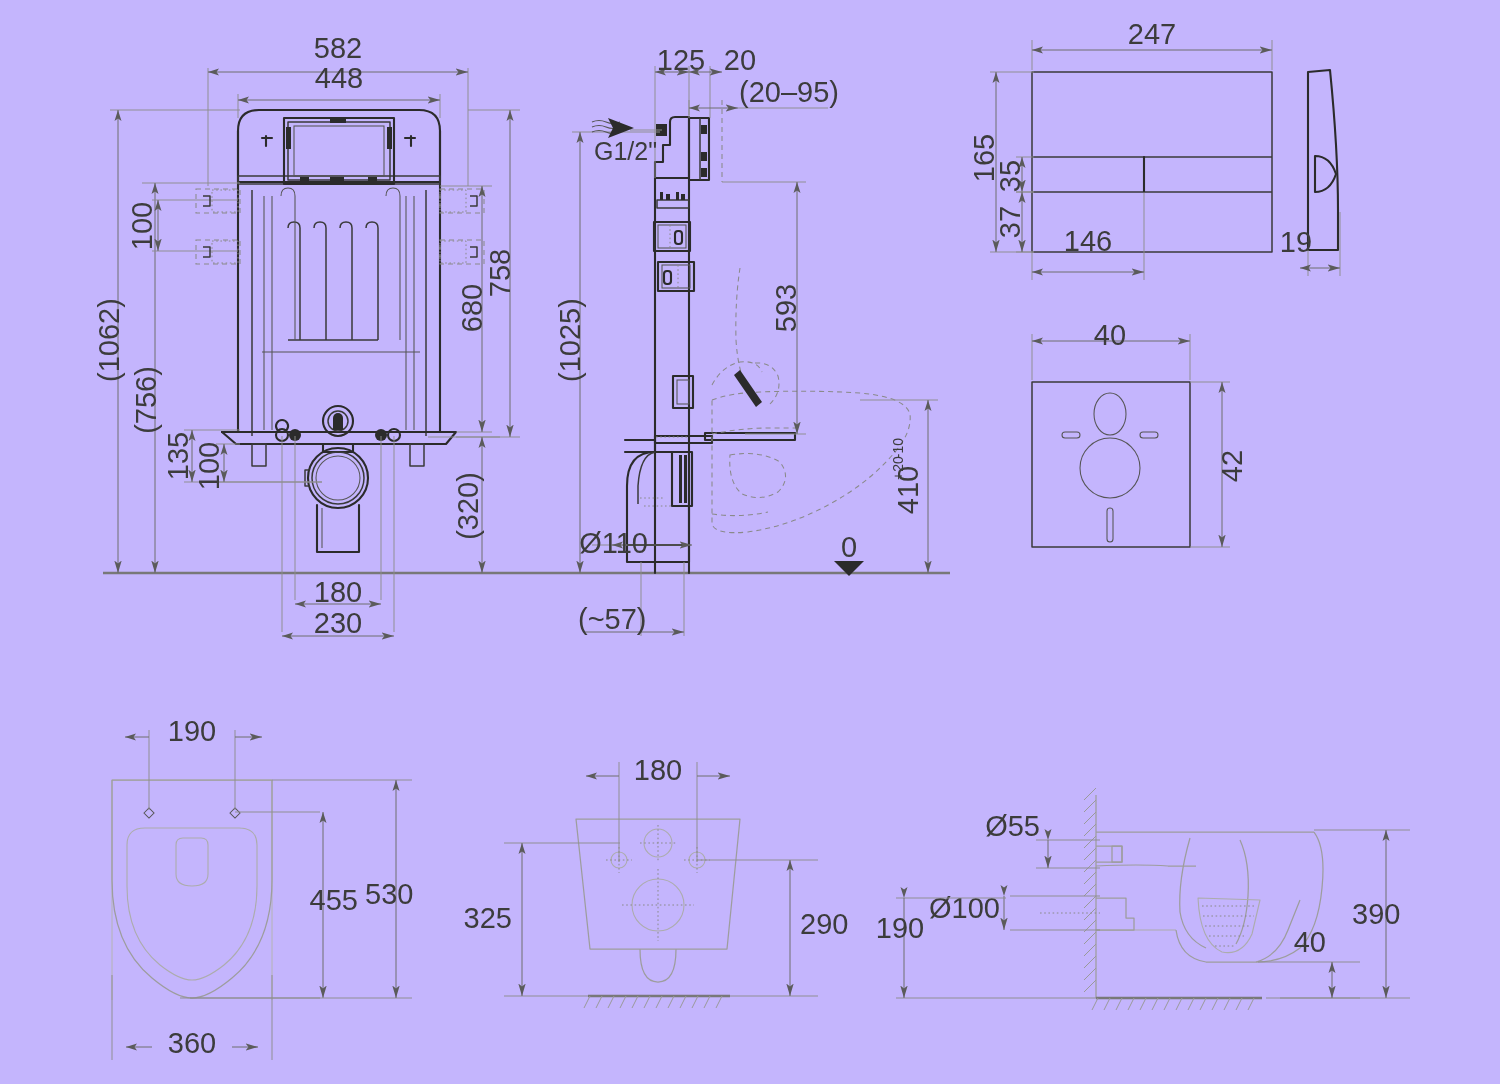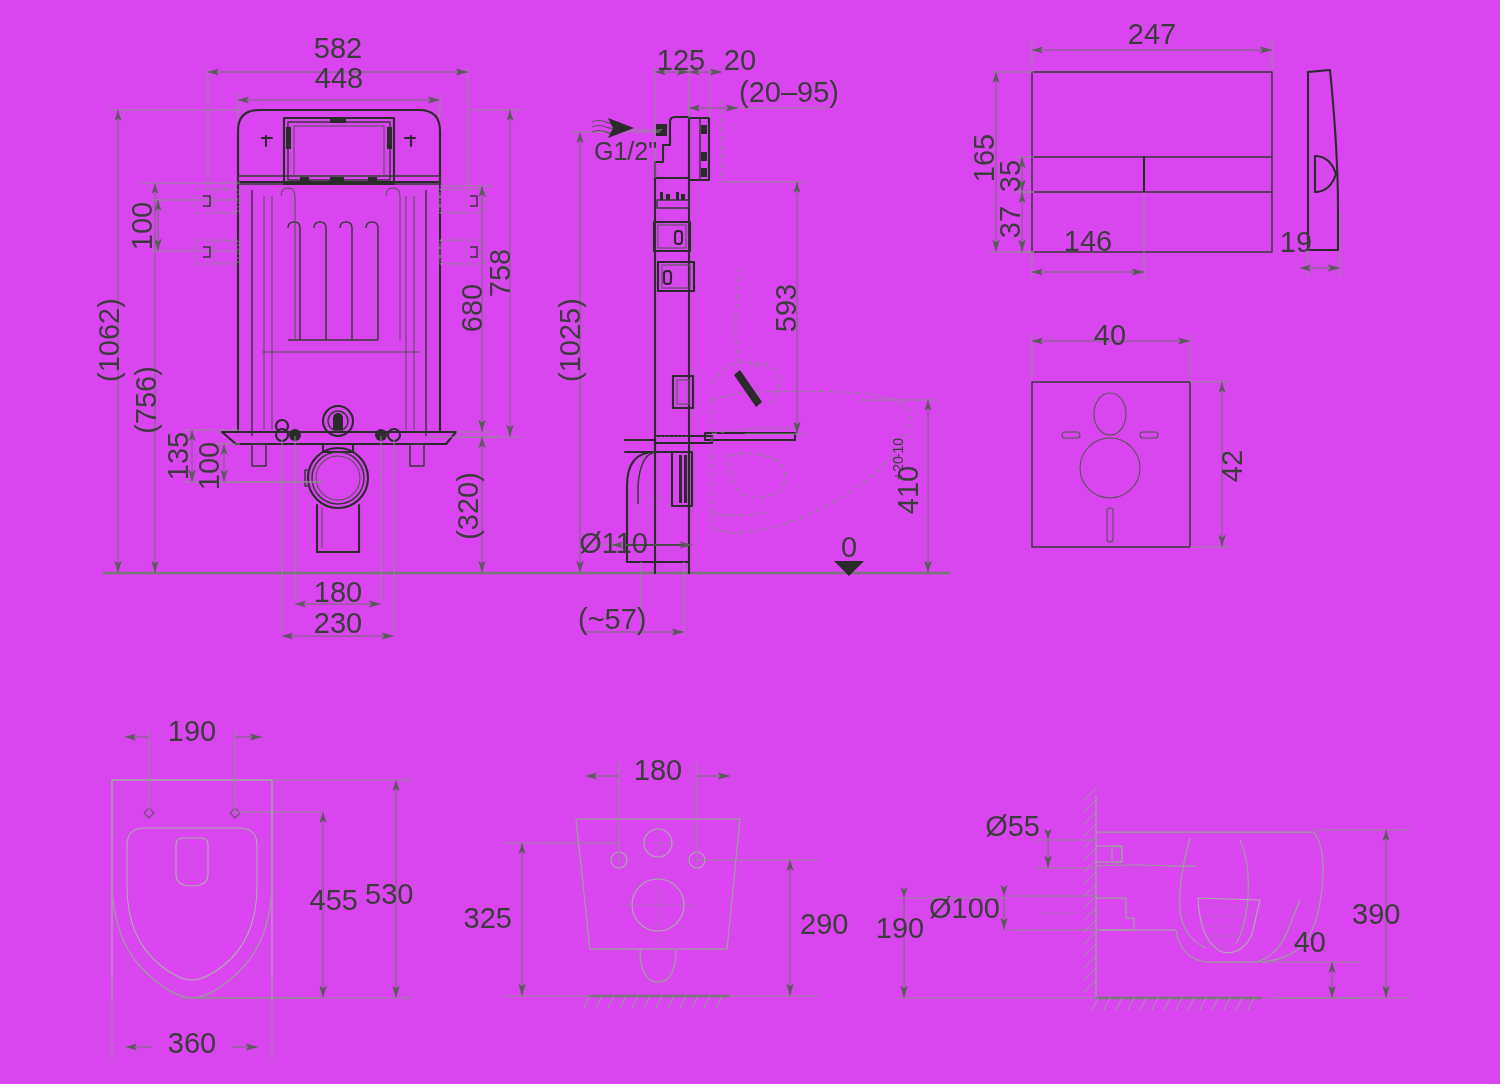--- a/index.html
+++ b/index.html
@@ -5,21 +5,21 @@
 <style>
   html,body{margin:0;padding:0;background:#ffffff;}
   body{
     font-family:"Liberation Sans","DejaVu Sans",sans-serif;
     color:#3c3c3c;
   }
   #sheet{
     position:relative;
     width:1500px;
     height:1084px;
-    background:#d946ef;
+    background:#c4b5fd;
     overflow:hidden;
   }
   svg.drw{
     position:absolute;
     left:0; top:0;
     width:1500px;
     height:1084px;
   }
   
   .thick{stroke:#2b2b2b;stroke-width:2.1;fill:none;stroke-linejoin:round;stroke-linecap:round;}

